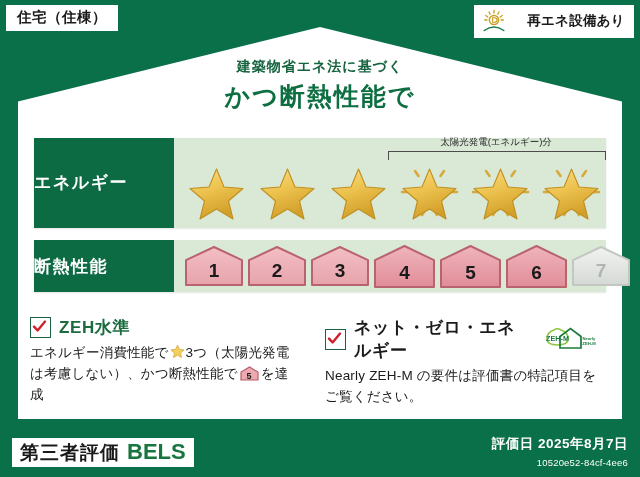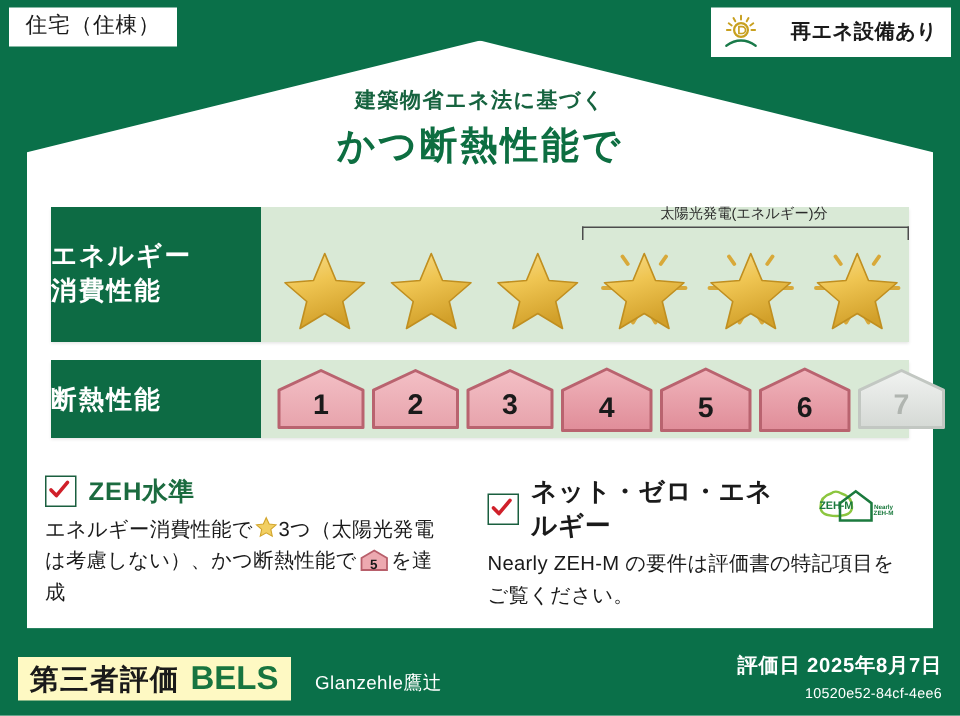--- a/index.html
+++ b/index.html
@@ -16,21 +16,21 @@
   .house-body{
     position:absolute;left:18px;top:27px;width:604px;height:392px;
     background:#ffffff;
     clip-path:polygon(0% 19%, 50% 0%, 100% 19%, 100% 100%, 0% 100%);
   }
   
   .tag-type{
     position:absolute;left:6px;top:5px;
     background:#ffffff;
     padding:5px 11px 6px 11px;
-    font-size:14.5px;font-weight:normal;color:#1a1a1a;
+    font-size:14.5px;font-weight:bold;color:#1a1a1a;
     letter-spacing:0.5px;line-height:1;
   }
   
   .tag-renew{
     position:absolute;right:6px;top:5px;
     background:#ffffff;
     padding:4px 9px 5px 7px;
     display:flex;align-items:center;gap:20px;
     line-height:1;
   }
@@ -123,21 +123,21 @@
   }
   .inline-badge .ib-num{
     position:absolute;left:0;right:0;bottom:0px;text-align:center;
     font-size:9px;font-weight:bold;color:#1a1a1a;z-index:2;line-height:1;
   }
   .zehm-logo{width:54px;height:27px;flex:0 0 54px;margin-left:2px;}
 
   
   .footer{position:absolute;left:0;right:0;bottom:0;height:50px;}
   .bels-box{
-    position:absolute;left:12px;bottom:10px;background:#fef9c3;
+    position:absolute;left:12px;bottom:10px;background:#ffffff;
     padding:3px 8px 4px 8px;display:flex;align-items:baseline;gap:7px;line-height:1;
   }
   .bels-jp{font-size:19px;font-weight:bold;color:#1a1a1a;letter-spacing:1px;}
   .bels-en{font-size:22px;font-weight:bold;color:#18753f;letter-spacing:0px;}
   .bldg-name{
     position:absolute;left:210px;bottom:13px;
     font-size:12.5px;color:#ffffff;letter-spacing:0.3px;
   }
   .eval-date{
     position:absolute;right:12px;bottom:24px;text-align:right;
@@ -178,21 +178,20 @@
     </span>
     <span class="txt">再エネ設備あり</span>
   </div>
 
   <div class="title-sub">建築物省エネ法に基づく</div>
   <div class="title-main">かつ断熱性能で</div>
 
   <div class="row energy">
     <div class="row-label">
       <span>エネルギー</span>
-      <span>消費性能</span>
     </div>
     <div class="row-content">
       <div class="solar-note">太陽光発電(エネルギー)分</div>
       <div class="solar-bracket"></div>
       <div class="stars" id="stars-container">
           <div class="star-cell">
             <svg viewBox="0 0 69 64">
               <defs>
                 <linearGradient id="sg0" x1="0" y1="0" x2="0.35" y2="1">
                   <stop offset="0%" stop-color="#f7dd8e"></stop>
@@ -422,18 +421,17 @@
       </span>
     </div>
     <div class="panel-body">Nearly ZEH-M の要件は評価書の特記項目をご覧ください。</div>
   </div>
 
   <div class="footer">
     <div class="bels-box">
       <span class="bels-jp">第三者評価</span>
       <span class="bels-en">BELS</span>
     </div>
-    <div class="bldg-name">Glanzehle鷹辻</div>
     <div class="eval-date">評価日 2025年8月7日</div>
     <div class="eval-id">10520e52-84cf-4ee6</div>
   </div>
 
 </div>
 
 </body></html>

